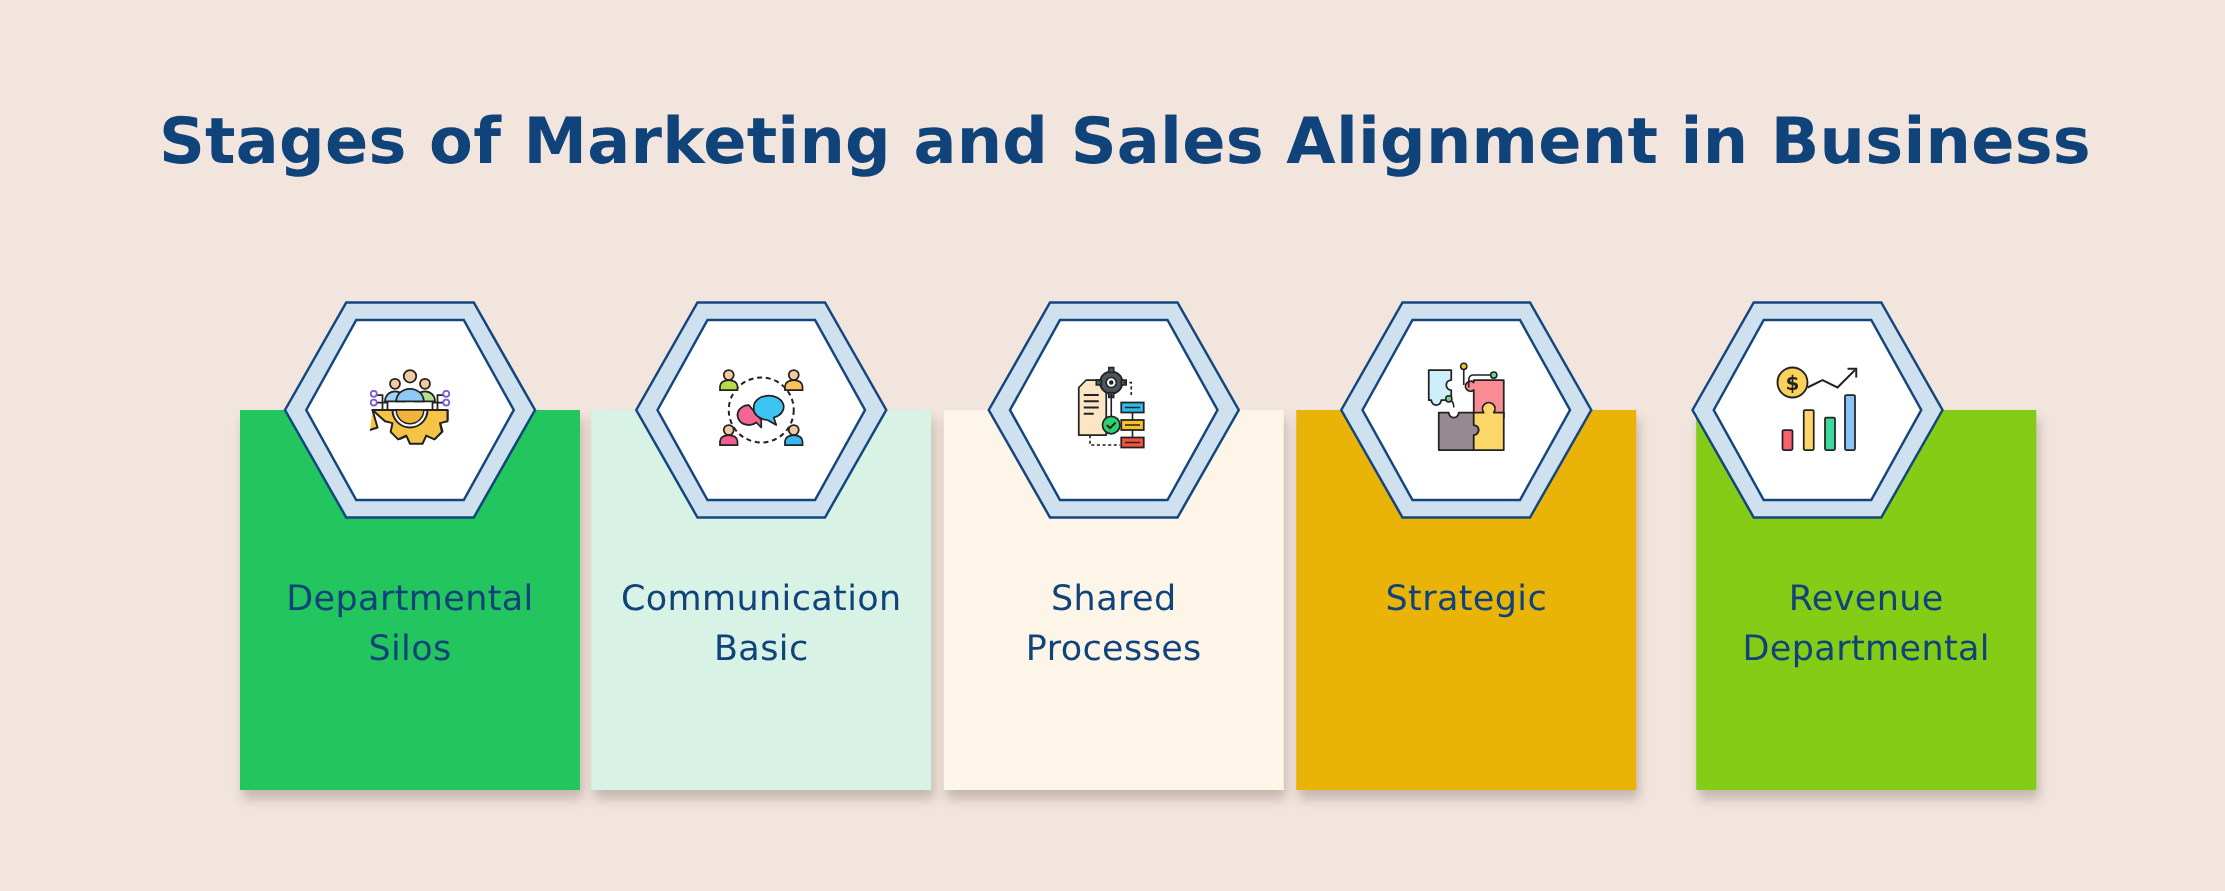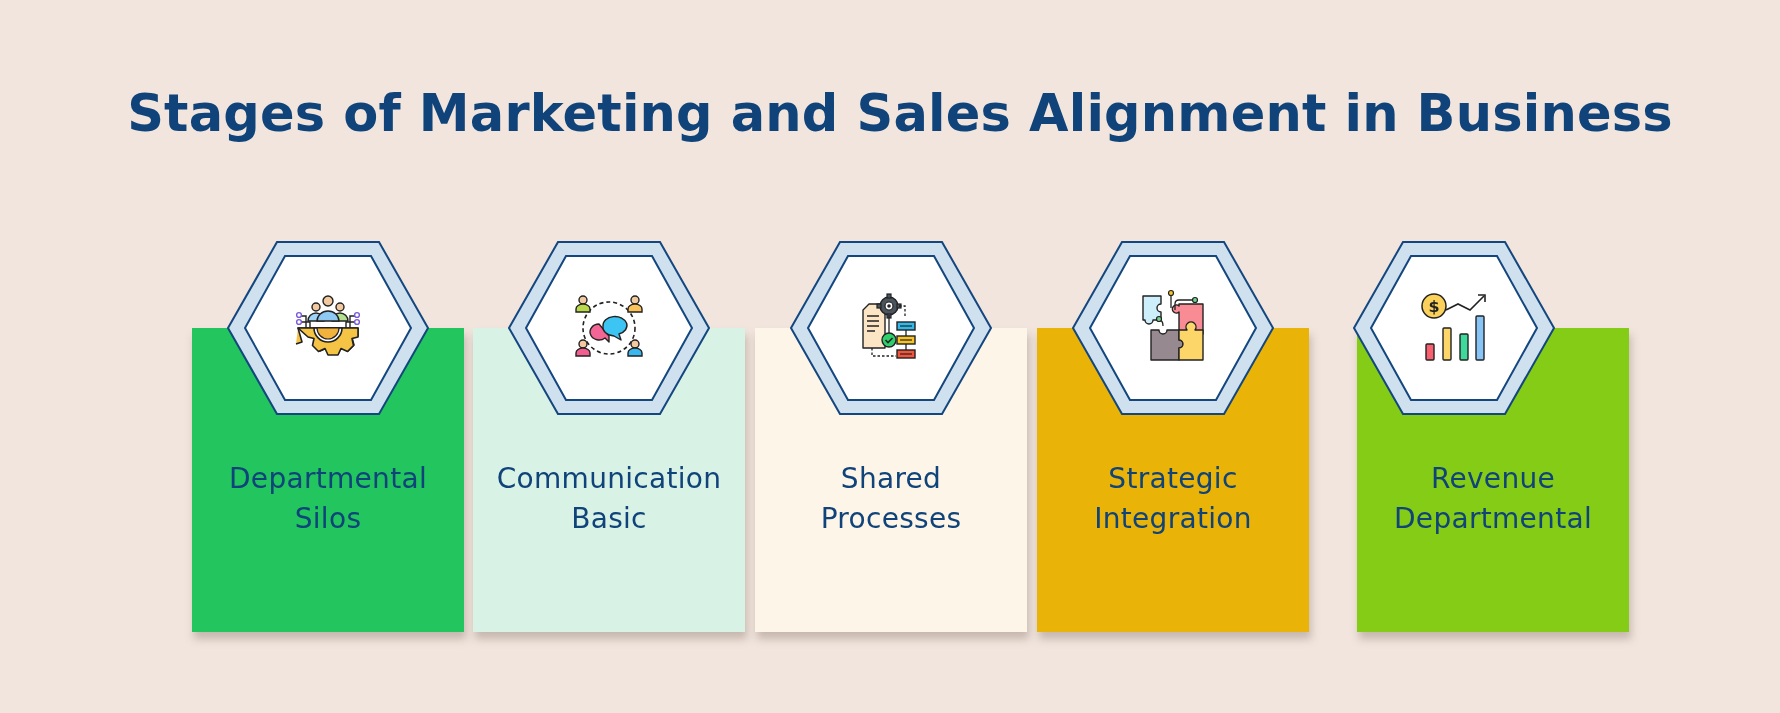--- a/index.html
+++ b/index.html
@@ -56,21 +56,20 @@
   </div>
   <div class="card" style="left: 755px; background: rgb(253, 245, 232);">
     <div class="card-label">
       <span>Shared</span>
       <span>Processes</span>
     </div>
   </div>
   <div class="card" style="left: 1037px; background: #eab308;">
     <div class="card-label">
       <span>Strategic</span>
-      <span>Integration</span>
     </div>
   </div>
   <div class="card" style="left: 1318px; background: #84cc16; margin-left: 39px;">
     <div class="card-label">
       <span>Revenue</span>
       <span>Departmental</span>
     </div>
   </div>
 
   <div class="hex" style="left:226px;">

